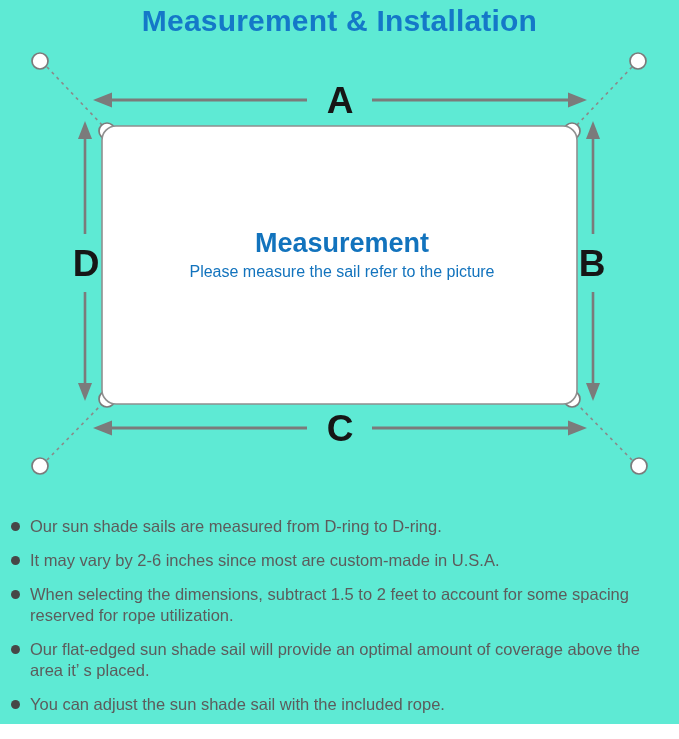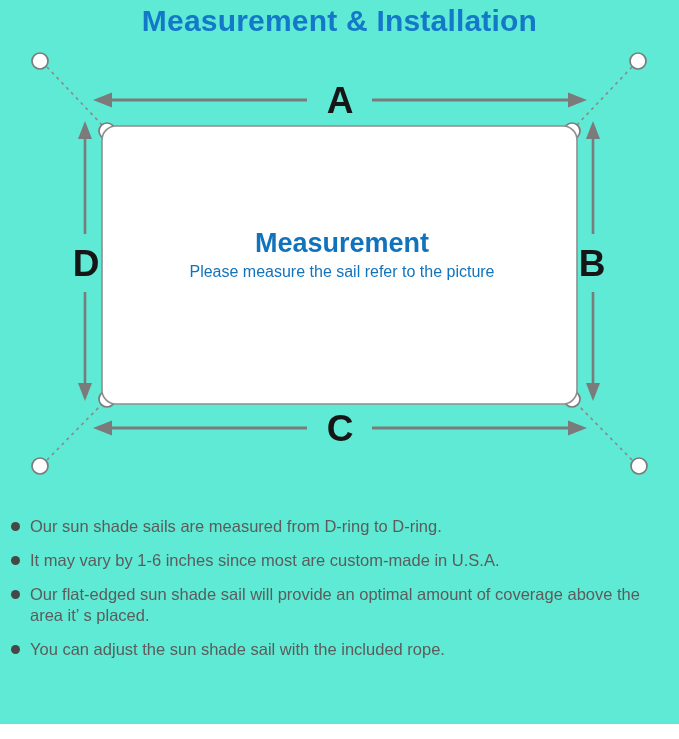--- a/index.html
+++ b/index.html
@@ -124,21 +124,25 @@
     </svg>
   </div>
 
   <ul class="notes">
     <li class="note">
       <span class="dot"></span>
       <span>Our sun shade sails are measured from D-ring to D-ring.</span>
     </li>
     <li class="note">
       <span class="dot"></span>
-      <span>It may vary by 1-6 inches since most are custom-made in U.S.A.</span>
+      <span>It may vary by 2-6 inches since most are custom-made in U.S.A.</span>
+    </li>
+    <li class="note">
+      <span class="dot"></span>
+      <span>When selecting the dimensions, subtract 1.5 to 2 feet to account for some spacing reserved for rope utilization.</span>
     </li>
     <li class="note">
       <span class="dot"></span>
       <span>Our flat-edged sun shade sail will provide an optimal amount of coverage above the area it’ s placed.</span>
     </li>
     <li class="note">
       <span class="dot"></span>
       <span>You can adjust the sun shade sail with the included rope.</span>
     </li>
   </ul>

